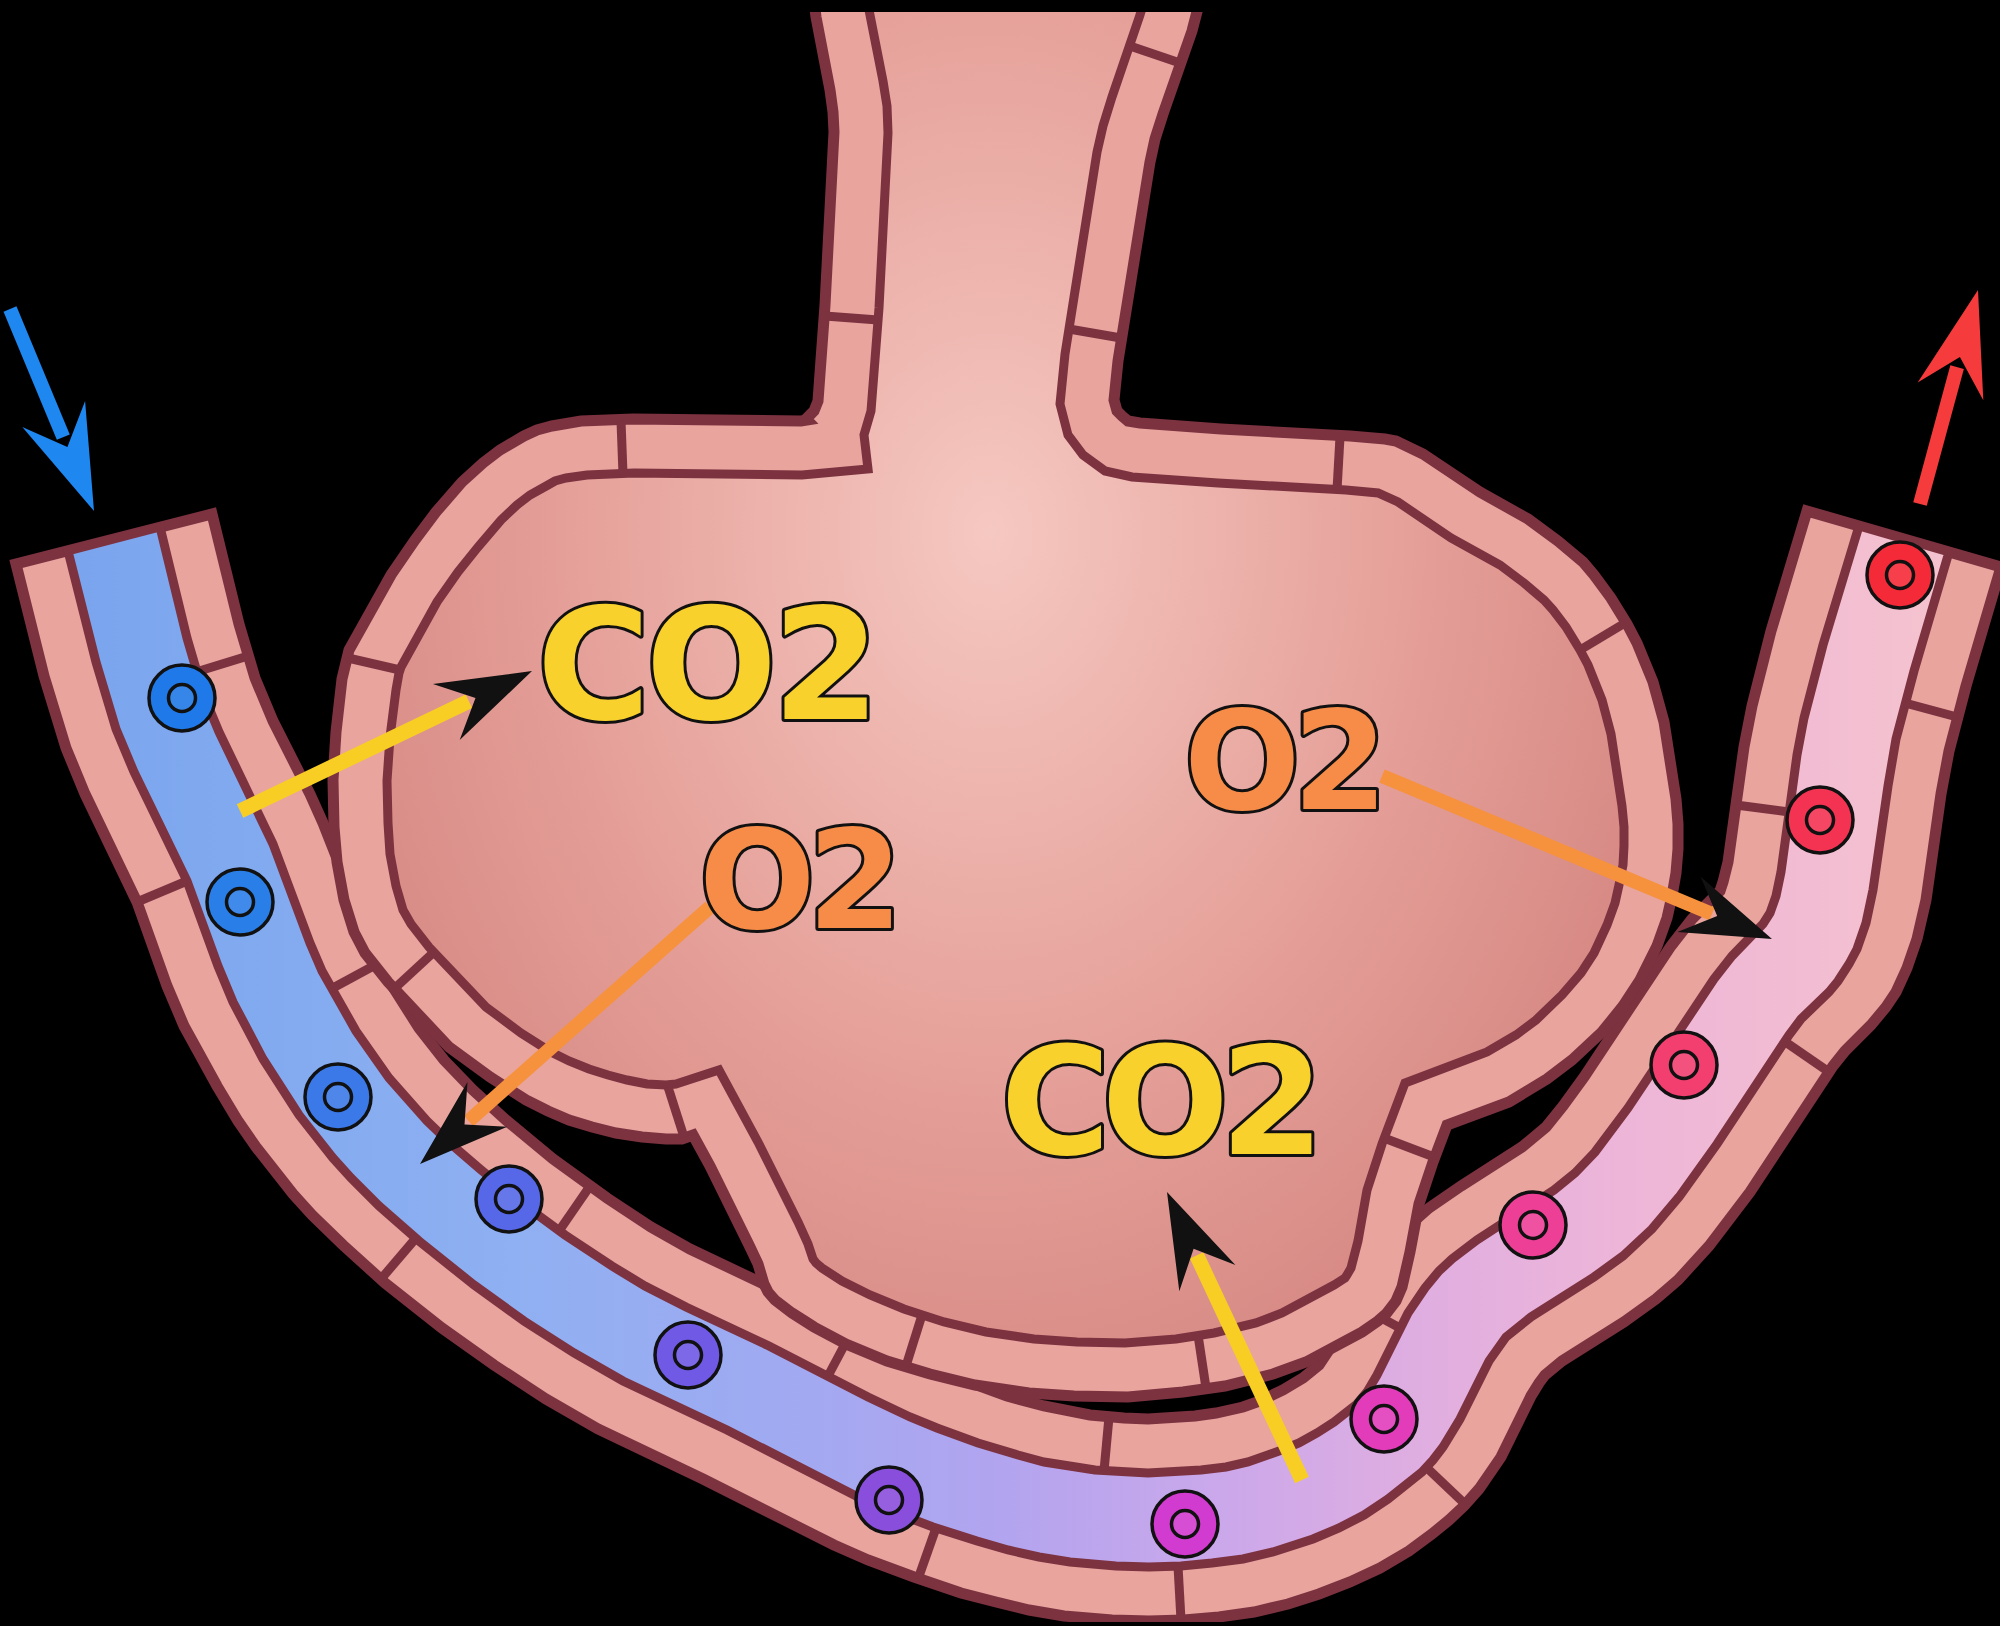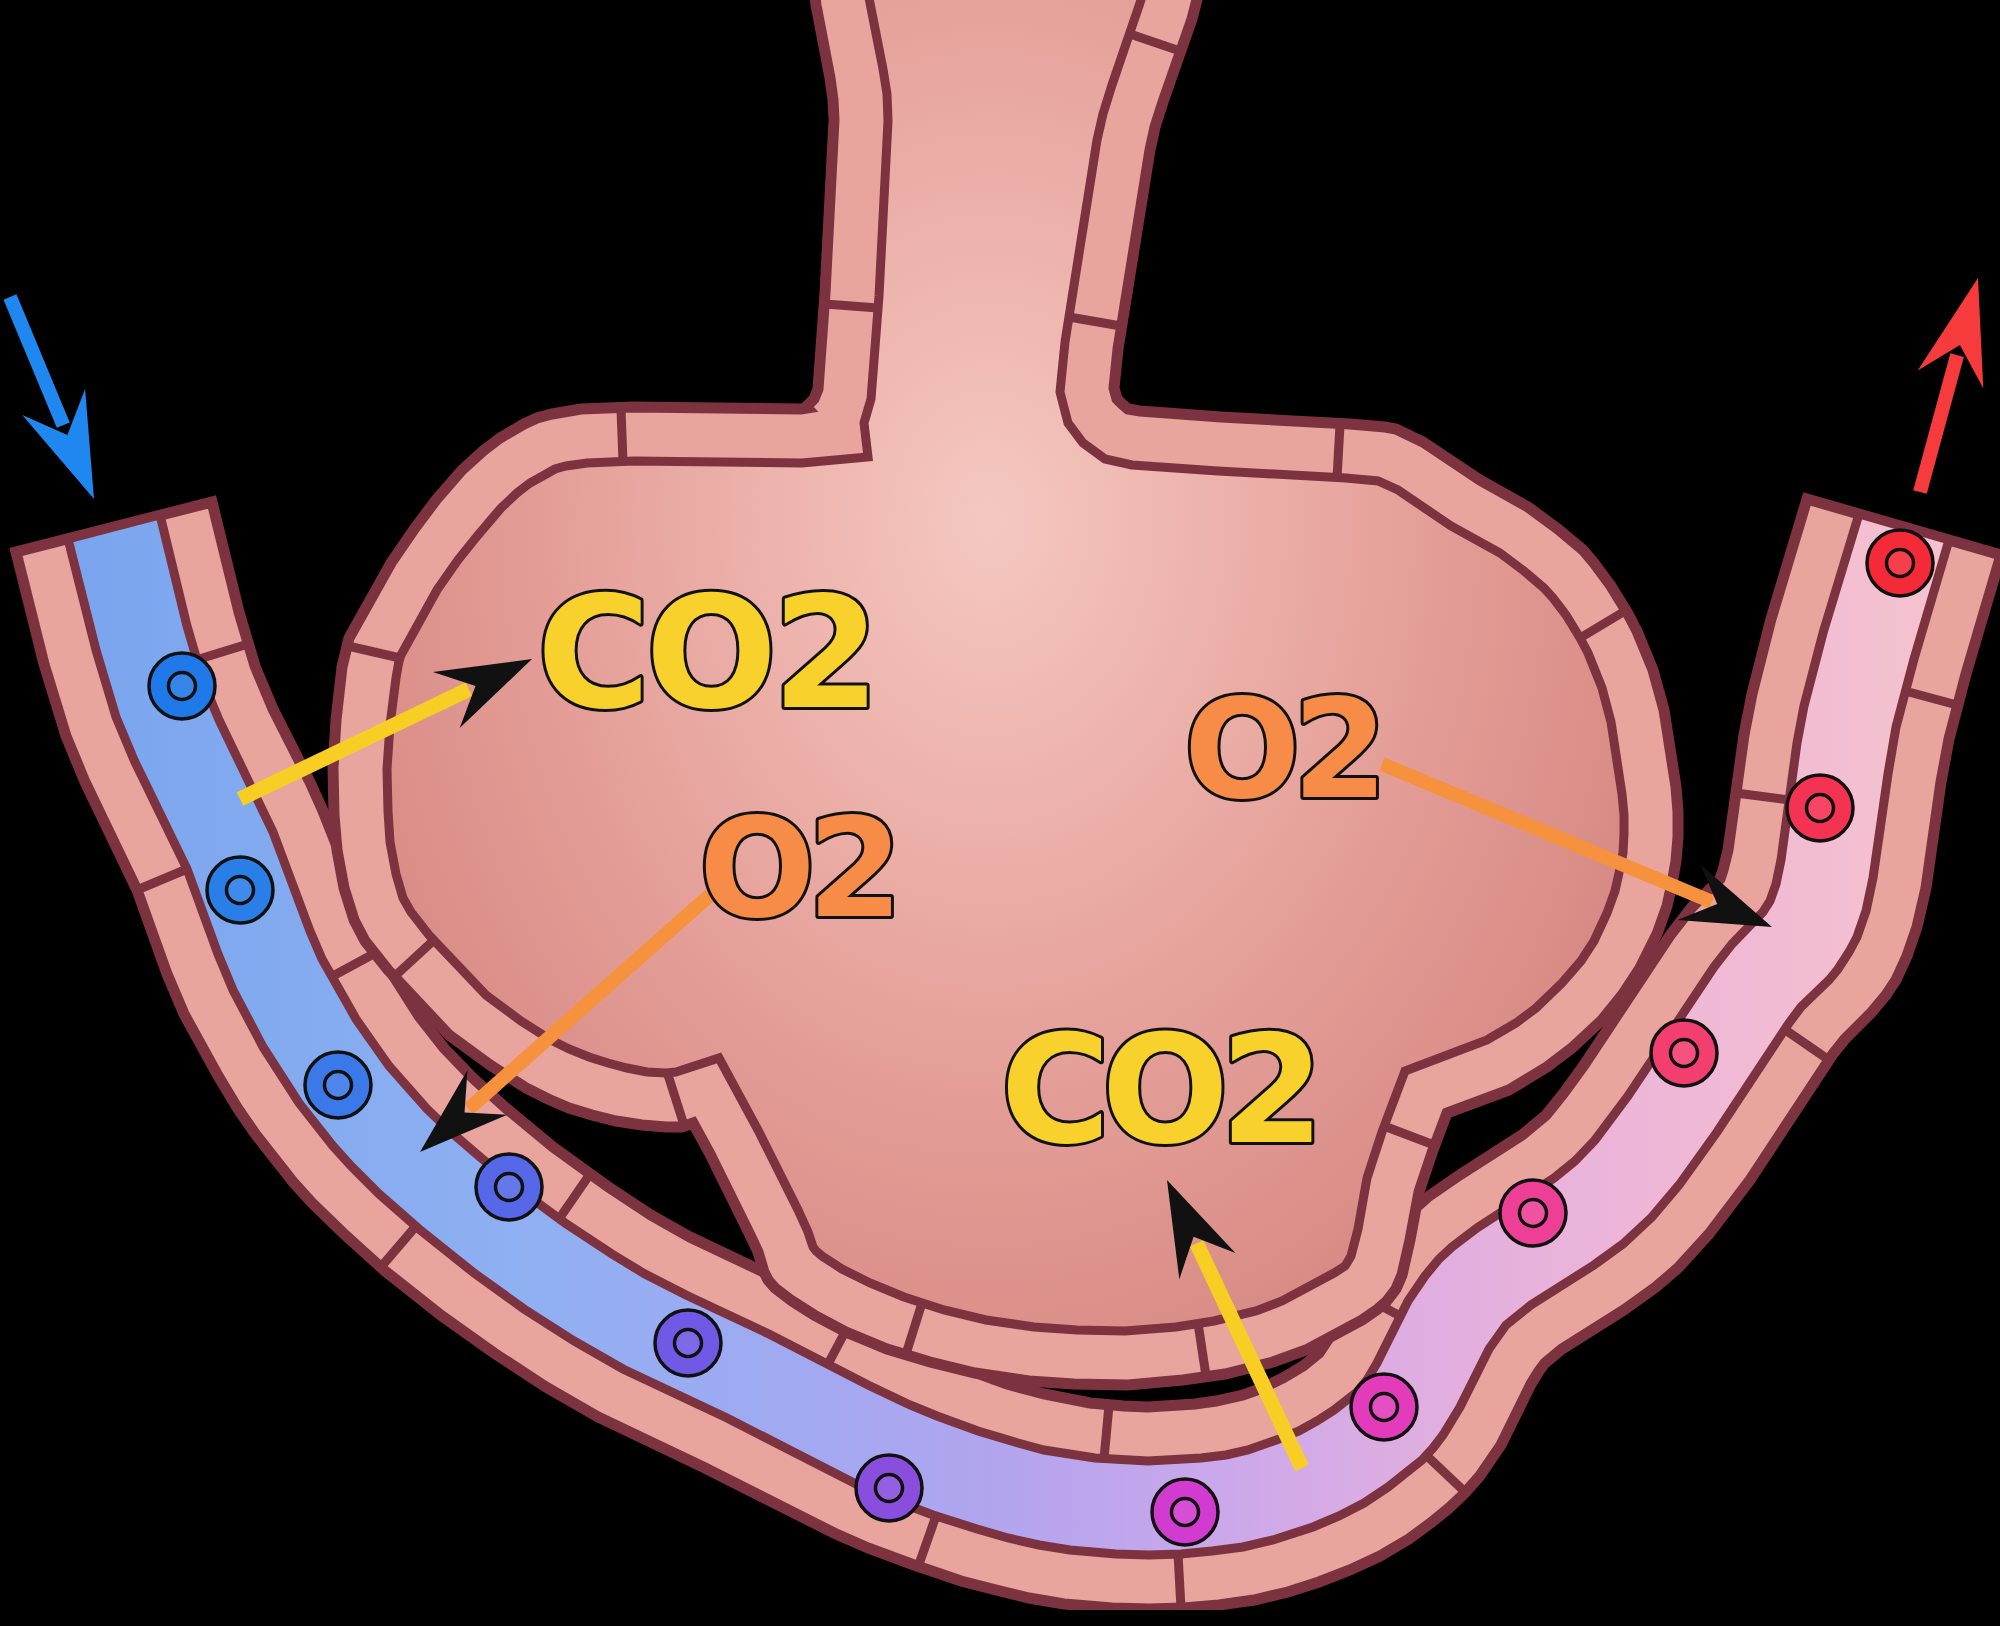--- a/index.html
+++ b/index.html
@@ -1,16 +1,16 @@
 <!DOCTYPE html>
 <html><head>
 <meta charset="utf-8">
 <style>
   html,body { margin:0; padding:0; background:#000; }
-  #stage { position:relative; width:2000px; height:1610px; overflow:hidden; }
+  #stage { position:relative; width:2000px; height:1610px; overflow:hidden;margin-top:12px; }
   svg { display:block; }
   .lbl { font-family:"DejaVu Sans","Liberation Sans",sans-serif; font-weight:bold;
          letter-spacing:-5px; paint-order:stroke; stroke:#111111; stroke-width:6px;
          stroke-linejoin:round; }
   .lbl-sm { letter-spacing:-8px; }
   .lbl-tight { letter-spacing:-9px; }
 </style>
 </head>
 <body>
 

